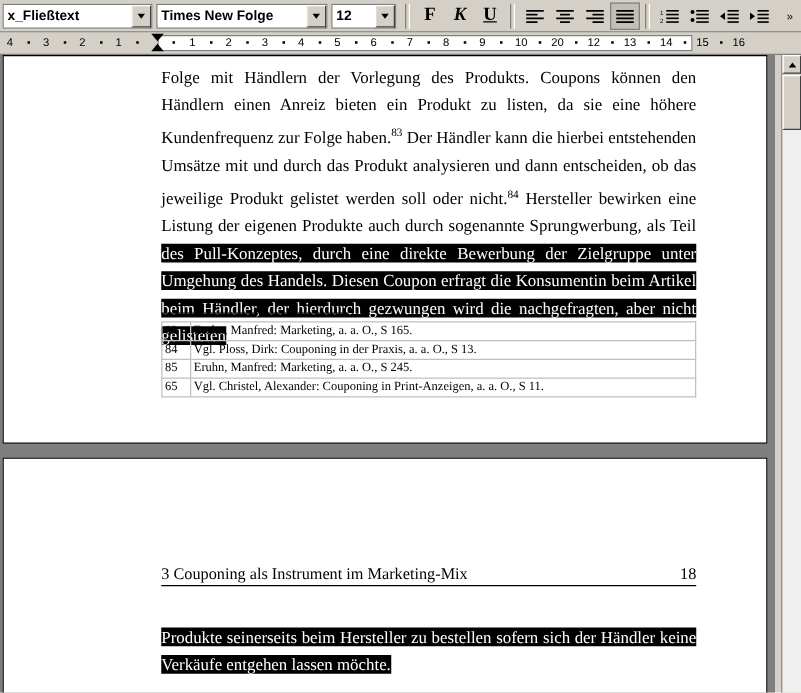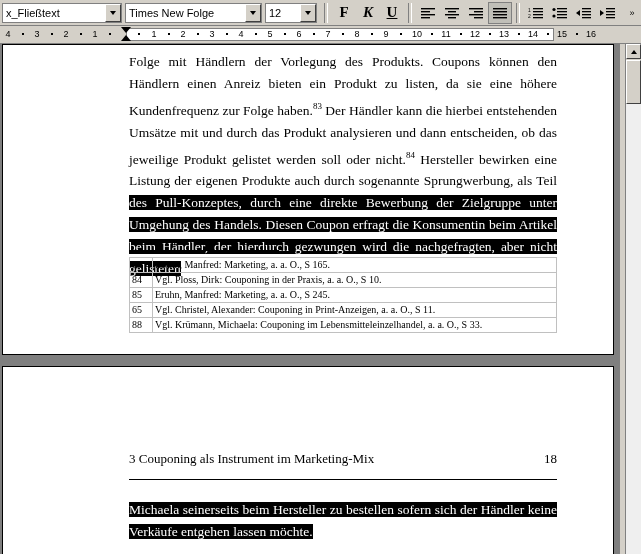--- a/index.html
+++ b/index.html
@@ -37,20 +37,21 @@
   .combo {
     position: relative;
     height: 20px;
     background: #ffffff;
     border: 1px solid #808080;
     box-sizing: border-box;
     display: flex;
     align-items: center;
     font-size: 11px;
     margin-right: 3px;
+    font-weight: bold;
   }
   .combo .txt {
     flex: 1;
     padding-left: 3px;
     white-space: nowrap;
     overflow: hidden;
     font-family: "Liberation Sans", sans-serif;
   }
   .combo .arrow {
     width: 16px;
@@ -214,21 +215,21 @@
   .fn-num { width: 18px; text-align: left; }
 
   
   .pg2-header {
     position: absolute;
     left: 126px;
     width: 428px;
     font-family: "Liberation Serif", serif;
     font-size: 13px;
     border-bottom: 1px solid #000;
-    padding-bottom: 12px;
+    padding-bottom: 1px;
     display: flex;
     justify-content: space-between;
   }
 
   
   .vscroll {
     position: absolute;
     right: 0; top: 44px;
     width: 16px; height: 510px;
     background: #d4d0c8;
@@ -409,21 +410,21 @@
     <div class="rtick" style="left:299px;">6</div>
     <div class="rdot" style="left:313px;"></div>
     <div class="rtick" style="left:328px;">7</div>
     <div class="rdot" style="left:342px;"></div>
     <div class="rtick" style="left:357px;">8</div>
     <div class="rdot" style="left:371px;"></div>
     <div class="rtick" style="left:386px;">9</div>
     <div class="rdot" style="left:400px;"></div>
     <div class="rtick" style="left:417px;">10</div>
     <div class="rdot" style="left:431px;"></div>
-    <div class="rtick" style="left:446px;">11</div>
+    <div class="rtick" style="left:446px;">20</div>
     <div class="rdot" style="left:460px;"></div>
     <div class="rtick" style="left:475px;">12</div>
     <div class="rdot" style="left:489px;"></div>
     <div class="rtick" style="left:504px;">13</div>
     <div class="rdot" style="left:518px;"></div>
     <div class="rtick" style="left:533px;">14</div>
     <div class="rdot" style="left:547px;"></div>
     <div class="rtick" style="left:562px;">15</div>
     <div class="rdot" style="left:576px;"></div>
     <div class="rtick" style="left:591px;">16</div>
@@ -443,47 +444,43 @@
       <div class="fn-sep" style="top:205px;"></div>
 
       <table class="fn-table" style="top:212px;">
         <tbody>
             <tr>
           <td class="fn-num">83</td>
           <td>Eruhn, Manfred: Marketing, a. a. O., S 165.</td>
         </tr>
         <tr>
           <td class="fn-num">84</td>
-          <td>Vgl. Ploss, Dirk: Couponing in der Praxis, a. a. O., S 10.</td>
+          <td>Vgl. Ploss, Dirk: Couponing in der Praxis, a. a. O., S 13.</td>
         </tr>
         <tr>
           <td class="fn-num">85</td>
           <td>Eruhn, Manfred: Marketing, a. a. O., S 245.</td>
         </tr>
         <tr>
           <td class="fn-num">65</td>
           <td>Vgl. Christel, Alexander: Couponing in Print-Anzeigen, a. a. O., S 11.</td>
         </tr>
-        <tr>
-          <td class="fn-num">88</td>
-          <td>Vgl. Krümann, Michaela: Couponing im Lebensmitteleinzelhandel, a. a. O., S 33.</td>
-        </tr>
       </tbody>
         </table>
     </div>
 
     <div class="page" id="page2">
 
       <div class="pg2-header" style="top:84px;">
         <span>3 Couponing als Instrument im Marketing-Mix</span>
         <span>18</span>
       </div>
 
       <div class="pagebody" style="top:132px;">
-        <p class="para"><span class="sel">Michaela seinerseits beim Hersteller zu bestellen sofern sich der Händler keine Verkäufe entgehen lassen möchte.</span></p>
+        <p class="para"><span class="sel">Produkte seinerseits beim Hersteller zu bestellen sofern sich der Händler keine Verkäufe entgehen lassen möchte.</span></p>
       </div>
 
     </div>
   </div>
 
   <div class="vscroll">
     <div class="sb-btn sb-up"></div>
     <div class="sb-track"></div>
     <div class="sb-thumb"></div>
   </div>

